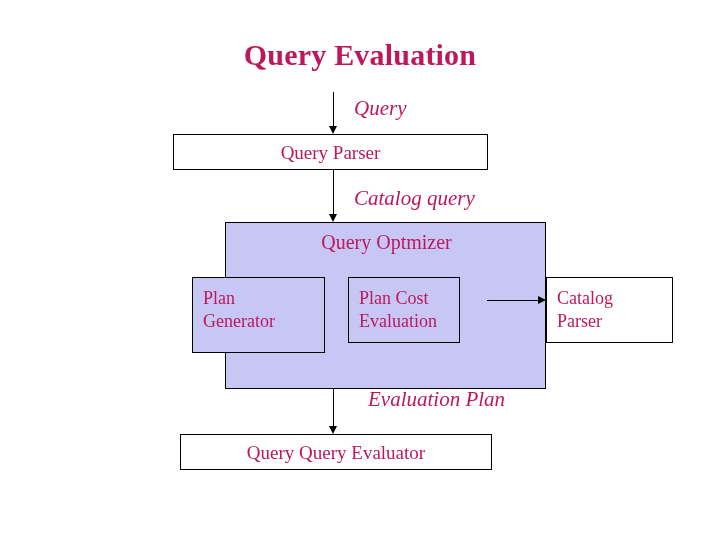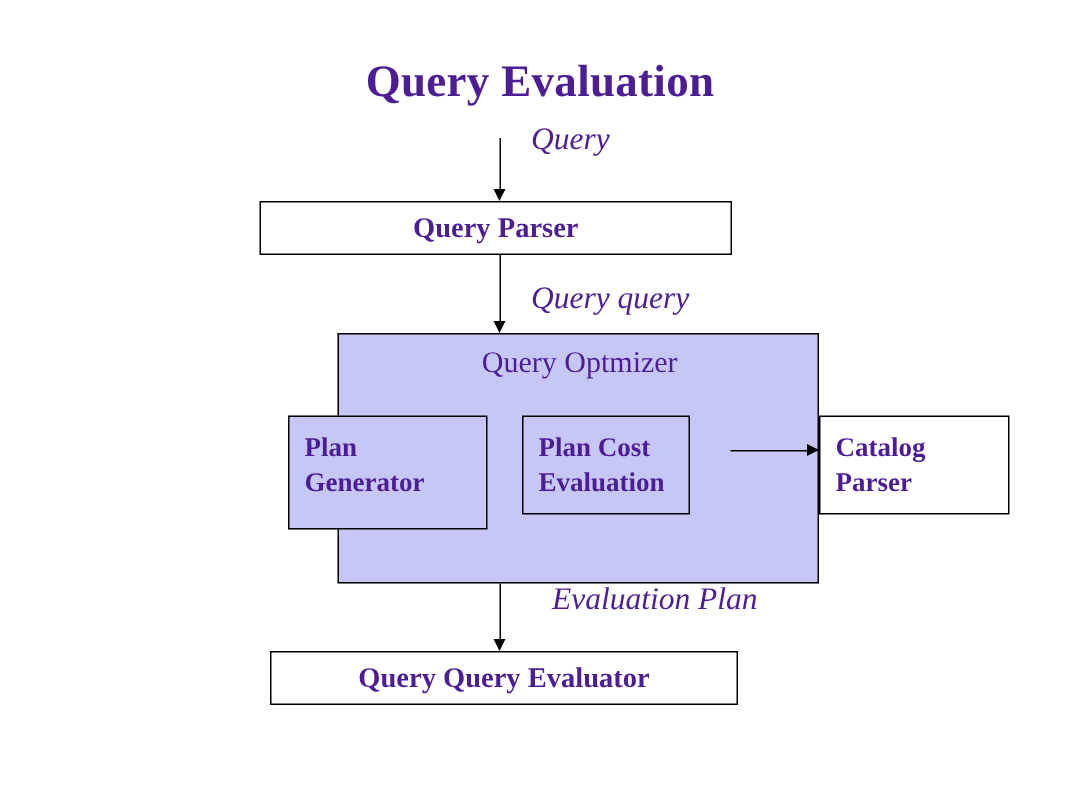--- a/index.html
+++ b/index.html
@@ -7,21 +7,21 @@
     padding: 0;
     background: #ffffff;
   }
   #canvas {
     position: relative;
     width: 720px;
     height: 540px;
     background: #ffffff;
     overflow: hidden;
     font-family: "Liberation Serif", "DejaVu Serif", serif;
-    color: #4c1d95;
+    color: #be185d;
   }
 
   
   .title {
     position: absolute;
     left: 0;
     top: 40px;
     width: 720px;
     text-align: center;
     font-size: 30px;
@@ -39,21 +39,21 @@
   }
   .box.filled {
     background: #c7c7f5;
   }
   .box-label {
     position: absolute;
     box-sizing: border-box;
     width: 100%;
     text-align: center;
     font-size: 19px;
-    font-weight: bold;
+    font-weight: normal;
     line-height: 1.15;
   }
   .box-label.left {
     text-align: left;
   }
 
   
   #query-parser-box {
     left: 173px;  top: 134px;  width: 315px;  height: 36px;
   }
@@ -154,21 +154,21 @@
   #arrow-to-catalog .shaft { width: 51px; }
 
   
   .edge-label {
     position: absolute;
     font-size: 21px;
     font-style: italic;
     white-space: nowrap;
     line-height: 1;
   }
-  #label-query          { left: 354px; top: 82px; }
+  #label-query          { left: 354px; top: 98px; }
   #label-parsed-query   { left: 354px; top: 188px; }
   #label-evaluation-plan{ left: 368px; top: 389px; }
 </style>
 </head>
 <body>
 
 <div id="canvas">
 
   <div class="title">Query Evaluation</div>
 
@@ -179,21 +179,21 @@
   <div class="edge-label" id="label-query">Query</div>
 
   <div class="box" id="query-parser-box">
     <div class="box-label">Query Parser</div>
   </div>
 
   <div class="arrow-v" id="arrow-parsed-query">
     <div class="shaft"></div>
     <div class="head"></div>
   </div>
-  <div class="edge-label" id="label-parsed-query">Query query</div>
+  <div class="edge-label" id="label-parsed-query">Catalog query</div>
 
   <div class="box filled" id="query-optimizer-box">
     <div id="query-optimizer-title">Query Optmizer</div>
   </div>
 
   <div class="box filled" id="plan-generator-box">
     <div class="box-label left">
       <span>Plan</span><br>
       <span>Generator</span>
     </div>

